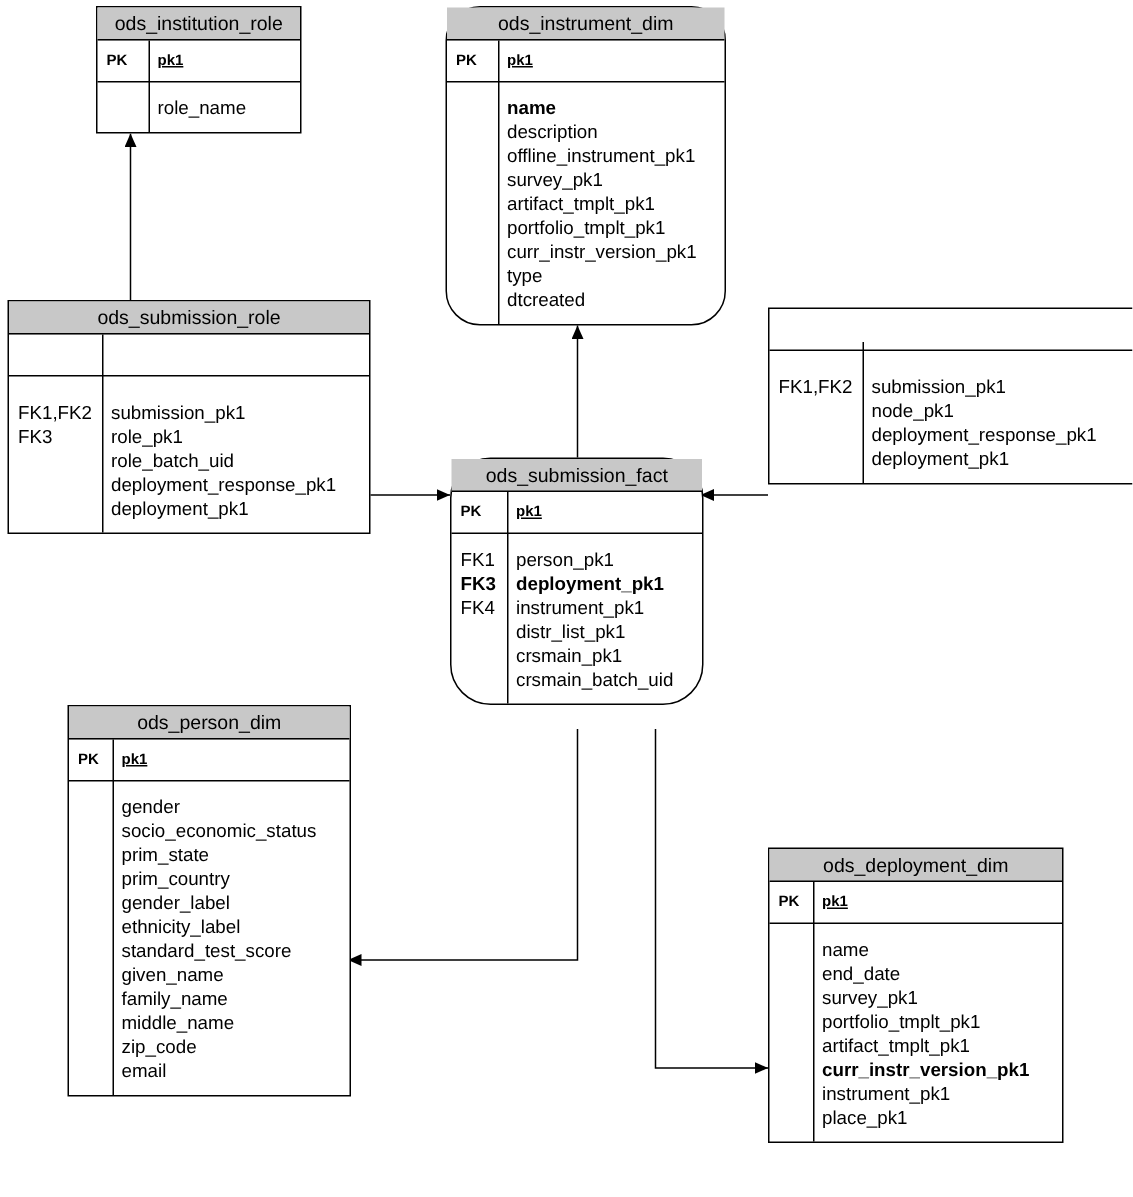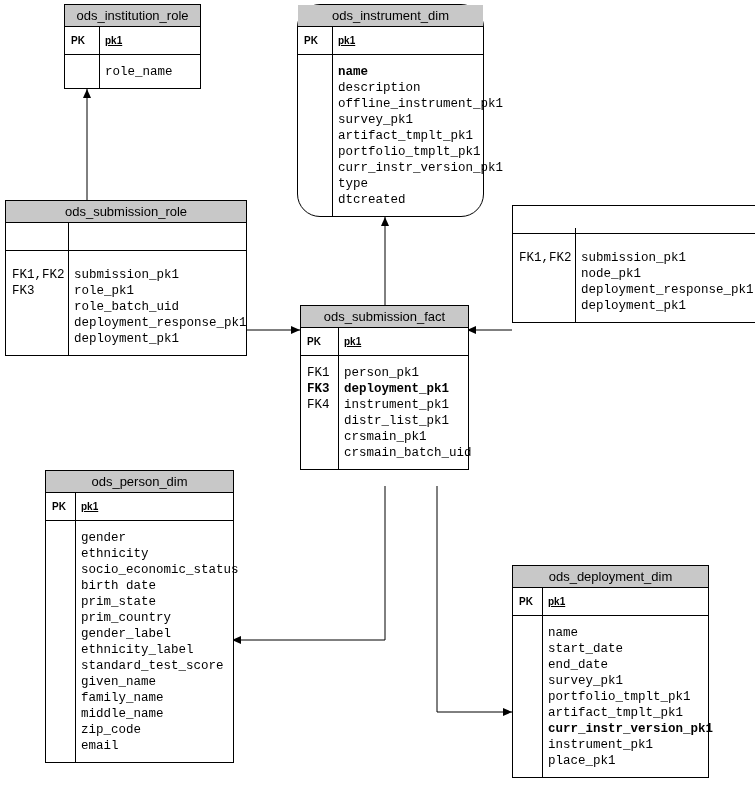--- a/index.html
+++ b/index.html
@@ -10,21 +10,21 @@
   .conn { fill:none; stroke:var(--line,#000); stroke-width:1; }
   .tbl { position:absolute; border:1px solid var(--line,#000); background:#fff; }
   .tbl-title { height:21px; line-height:21px; text-align:center; font-size:13px;
                border-bottom:1px solid var(--line,#000); background:var(--header,#c8c8c8); }
   .keyrow { position:relative; height:27px; border-bottom:1px solid var(--line,#000);
             display:flex; align-items:center; font-size:10px; }
   .keyrow .kcell { font-weight:bold; }
   .keyrow .fcell { font-weight:bold; text-decoration:underline; }
   .kcell { flex:none; padding-left:6px; white-space:nowrap; overflow:hidden; }
   .fcell { padding-left:6px; white-space:nowrap; }
-  .tbl-body { padding:9px 0 8px 0; font-size:12.5px;font-family:Liberation Mono, monospace; }
+  .tbl-body { padding:9px 0 8px 0; font-size:12.5px; }
   .tbl-body.pad-lg { padding-top:16px; }
   .frow { display:flex; height:16px; line-height:16px; }
   .b { font-weight:bold; }
   .divider { position:absolute; top:22px; bottom:0; width:1px; background:var(--line,#000); }
 </style>
 </head>
 <body>
 
 <div class="canvas">
 
@@ -154,21 +154,21 @@
           <span class="fcell">deployment_response_pk1</span>
         </div>
         <div class="frow">
           <span class="kcell" style="width: 56px;"></span>
           <span class="fcell">deployment_pk1</span>
         </div>
       </div>
     <div class="divider" style="left: 62px;"></div>
   </div>
 
-  <div class="tbl" style="left: 300px; top: 305px; width: 167px;">
+  <div class="tbl" style="left: 300px; top: 305px; width: 167px; border-radius: 27px;">
     <div class="tbl-title">ods_submission_fact</div>
     <div class="keyrow">
       <span class="kcell" style="width: 31px;">PK</span>
       <span class="fcell">pk1</span>
     </div>
     <div class="tbl-body">
         <div class="frow">
           <span class="kcell" style="width: 31px;">FK1</span>
           <span class="fcell">person_pk1</span>
         </div>
@@ -202,29 +202,21 @@
       <span class="kcell" style="width: 23px;">PK</span>
       <span class="fcell">pk1</span>
     </div>
     <div class="tbl-body">
         <div class="frow">
           <span class="kcell" style="width: 23px;"></span>
           <span class="fcell">gender</span>
         </div>
         <div class="frow">
           <span class="kcell" style="width: 23px;"></span>
-          <span class="fcell">ethnicity</span>
-        </div>
-        <div class="frow">
-          <span class="kcell" style="width: 23px;"></span>
           <span class="fcell">socio_economic_status</span>
-        </div>
-        <div class="frow">
-          <span class="kcell" style="width: 23px;"></span>
-          <span class="fcell">birth date</span>
         </div>
         <div class="frow">
           <span class="kcell" style="width: 23px;"></span>
           <span class="fcell">prim_state</span>
         </div>
         <div class="frow">
           <span class="kcell" style="width: 23px;"></span>
           <span class="fcell">prim_country</span>
         </div>
         <div class="frow">
@@ -269,24 +261,20 @@
       <span class="kcell" style="width: 23px;">PK</span>
       <span class="fcell">pk1</span>
     </div>
     <div class="tbl-body">
         <div class="frow">
           <span class="kcell" style="width: 23px;"></span>
           <span class="fcell">name</span>
         </div>
         <div class="frow">
           <span class="kcell" style="width: 23px;"></span>
-          <span class="fcell">start_date</span>
-        </div>
-        <div class="frow">
-          <span class="kcell" style="width: 23px;"></span>
           <span class="fcell">end_date</span>
         </div>
         <div class="frow">
           <span class="kcell" style="width: 23px;"></span>
           <span class="fcell">survey_pk1</span>
         </div>
         <div class="frow">
           <span class="kcell" style="width: 23px;"></span>
           <span class="fcell">portfolio_tmplt_pk1</span>
         </div>

